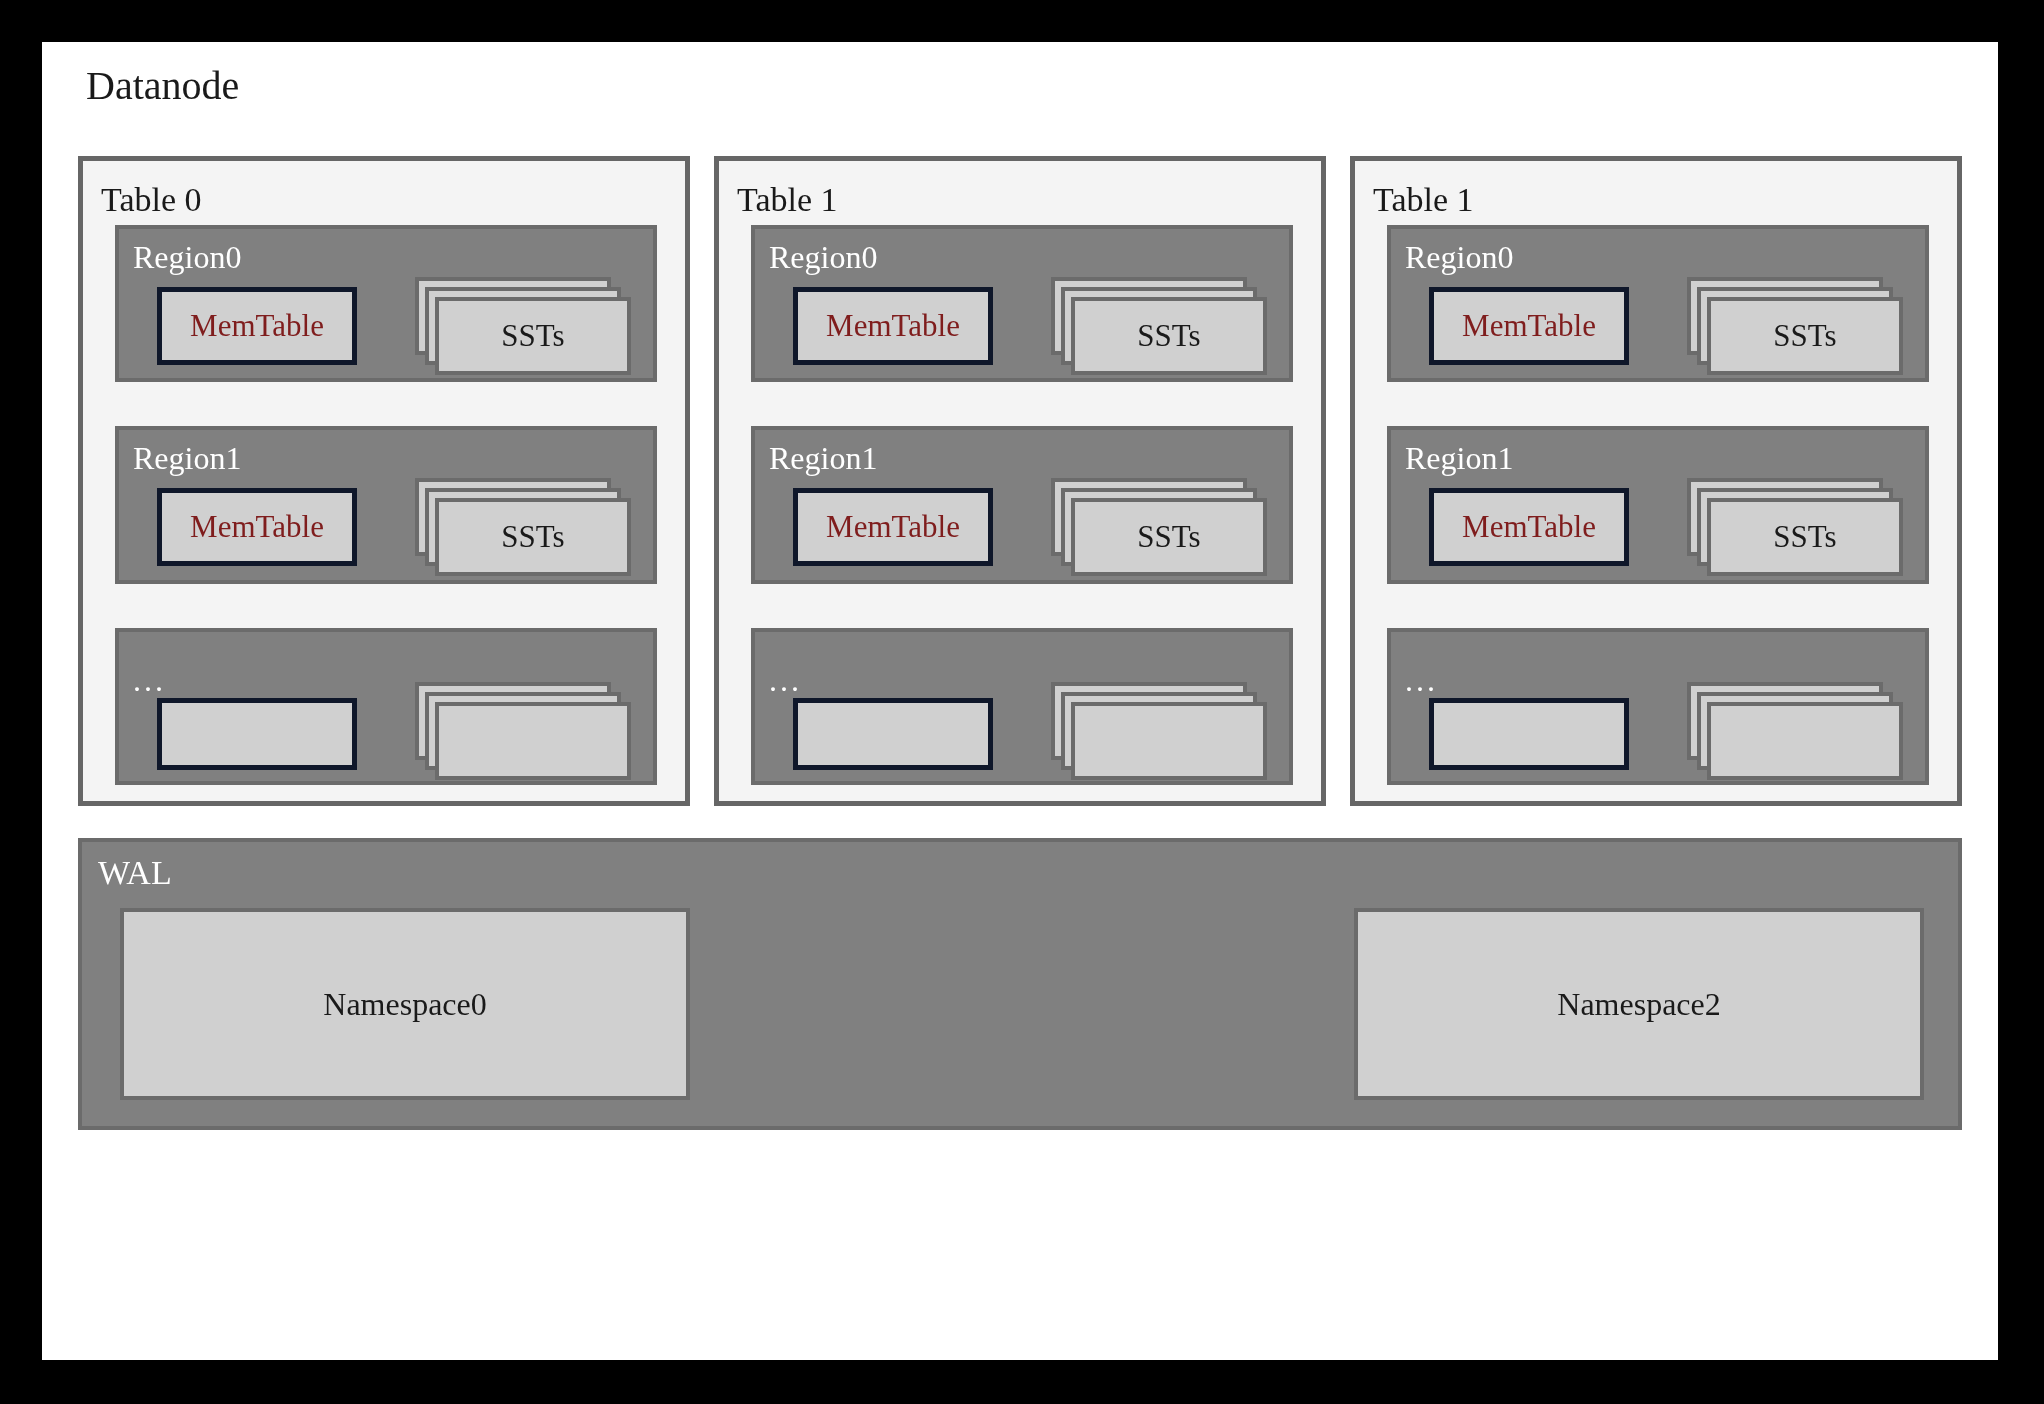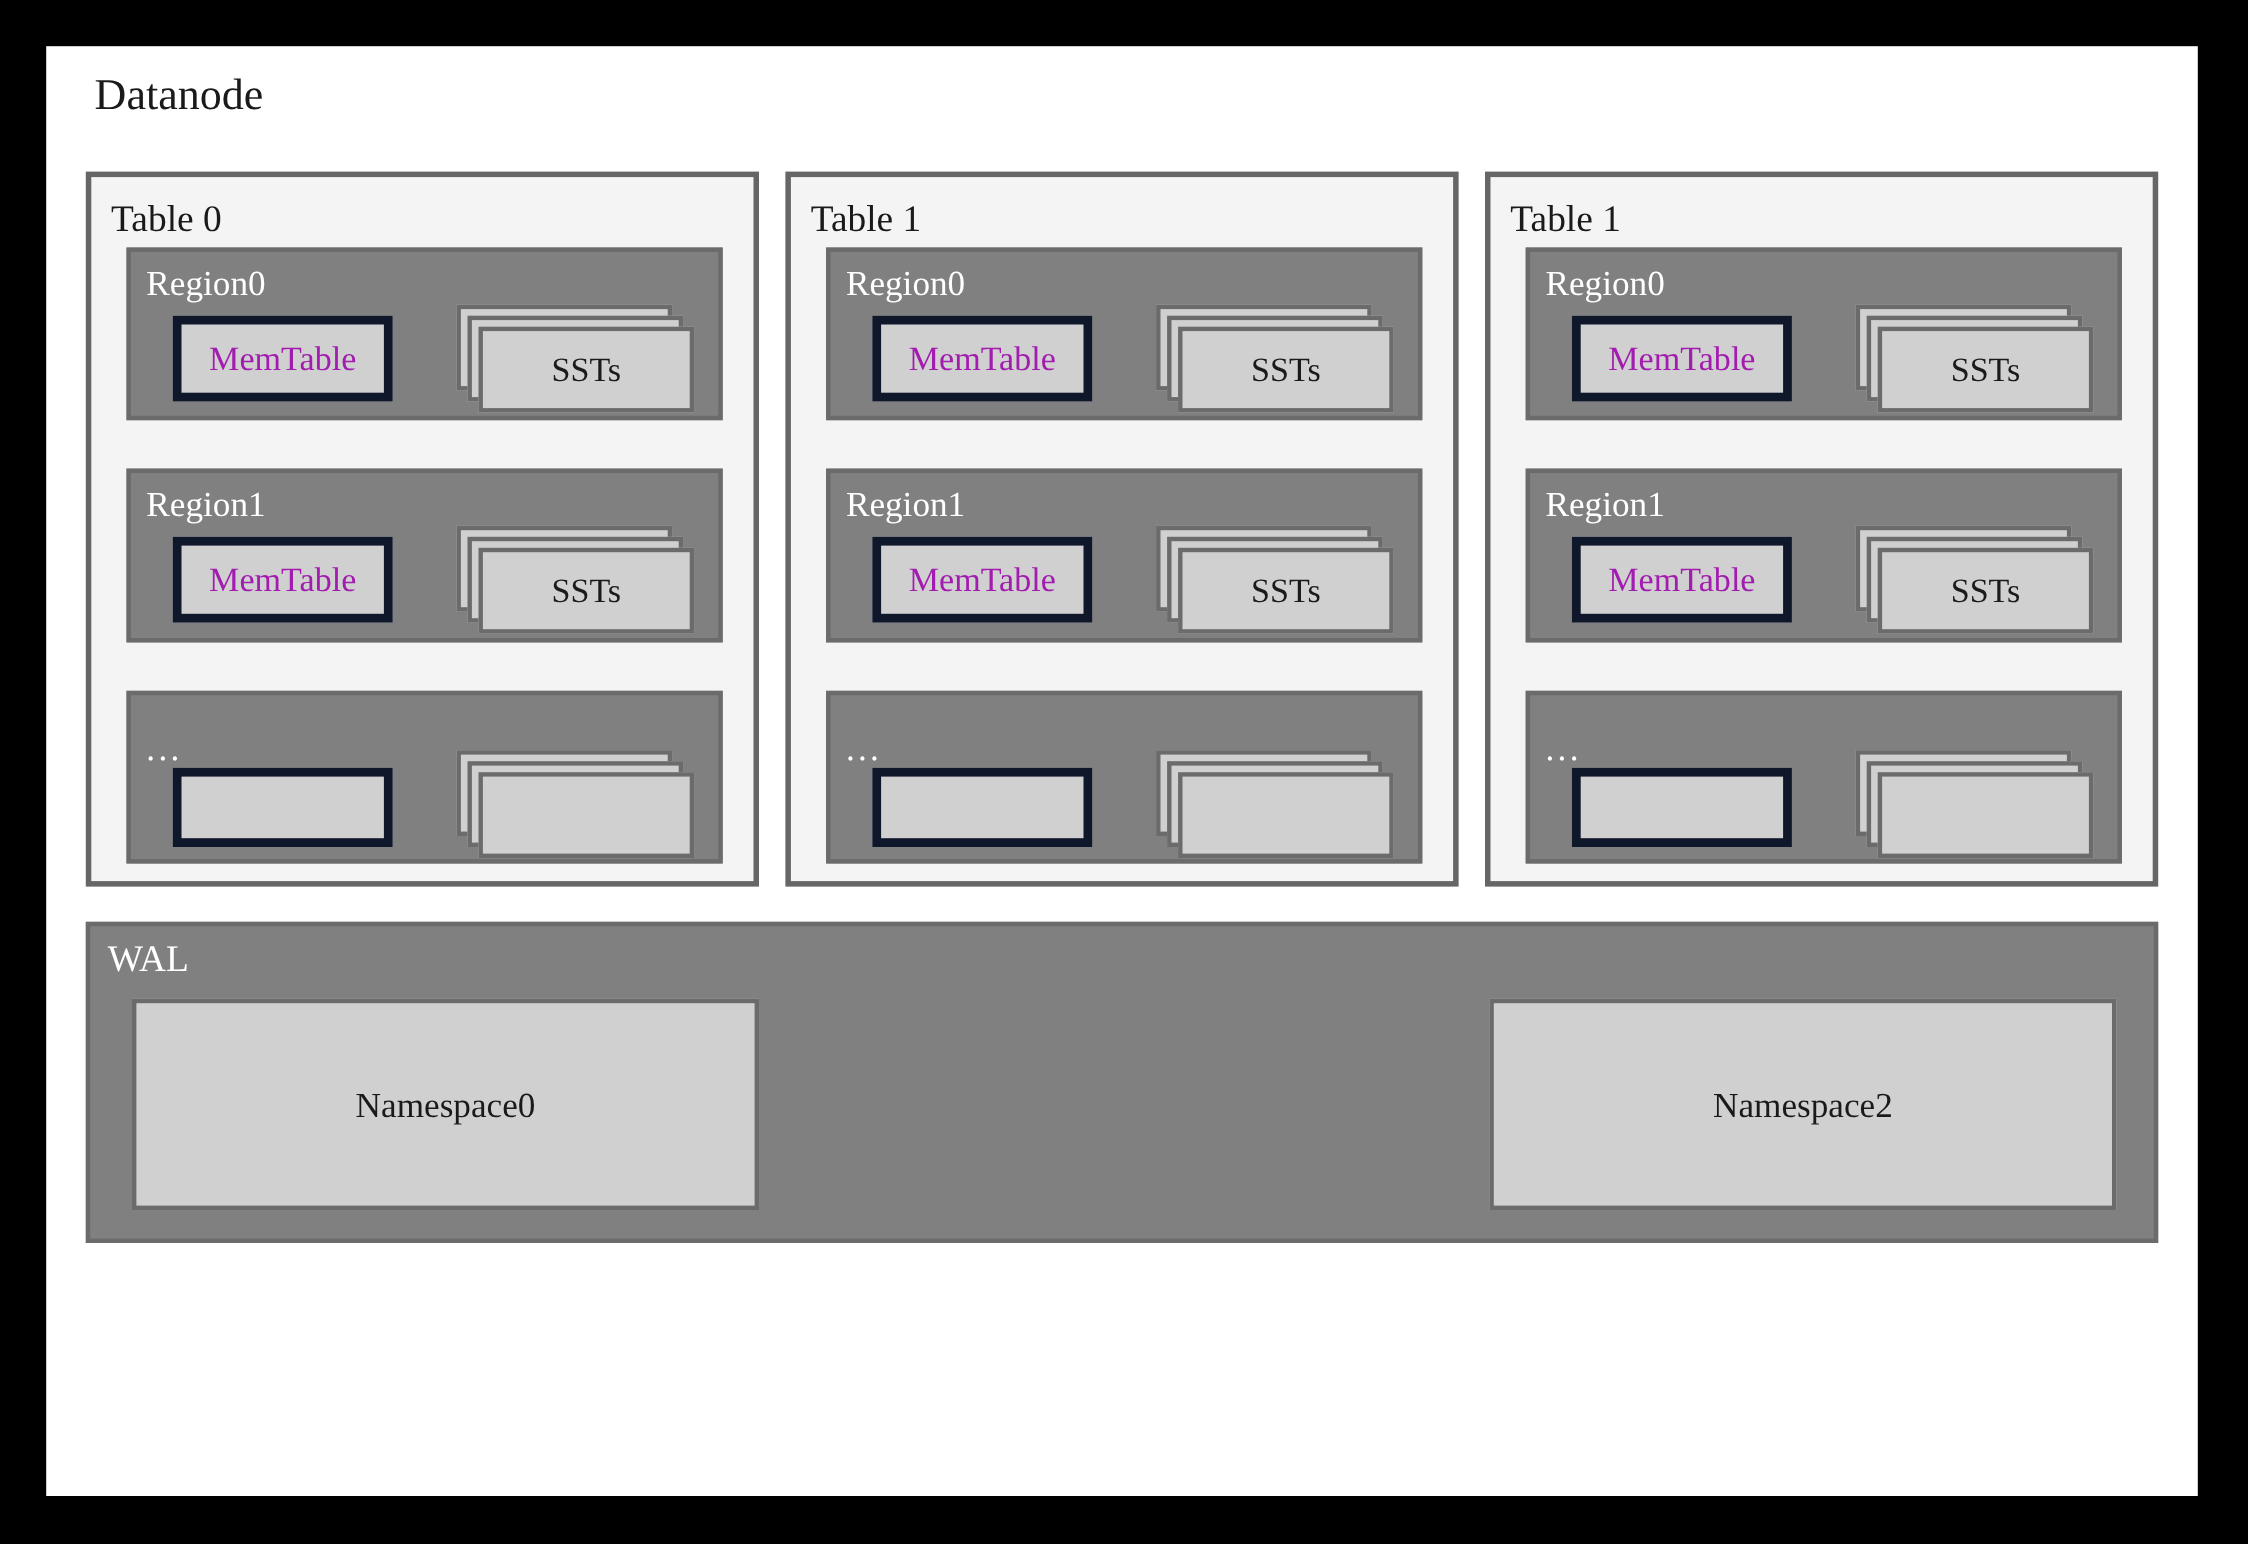--- a/index.html
+++ b/index.html
@@ -112,26 +112,26 @@
 
   
   .memtable-box {
     box-sizing: border-box;
     position: absolute;
     left: 38px;
     top: 58px;
     width: 200px;
     height: 78px;
     background: #d0d0d0;
-    border: 8px solid #0f172a;
+    border: 5px solid #0f172a;
     display: flex;
     align-items: center;
     justify-content: center;
     font-size: 31px;
-    color: #a21caf;
+    color: #7f1d1d;
     white-space: nowrap;
   }
   .region-box.placeholder .memtable-box {
     top: 66px;
     height: 72px;
   }
 
   
   .ssts-stack {
     position: absolute;

